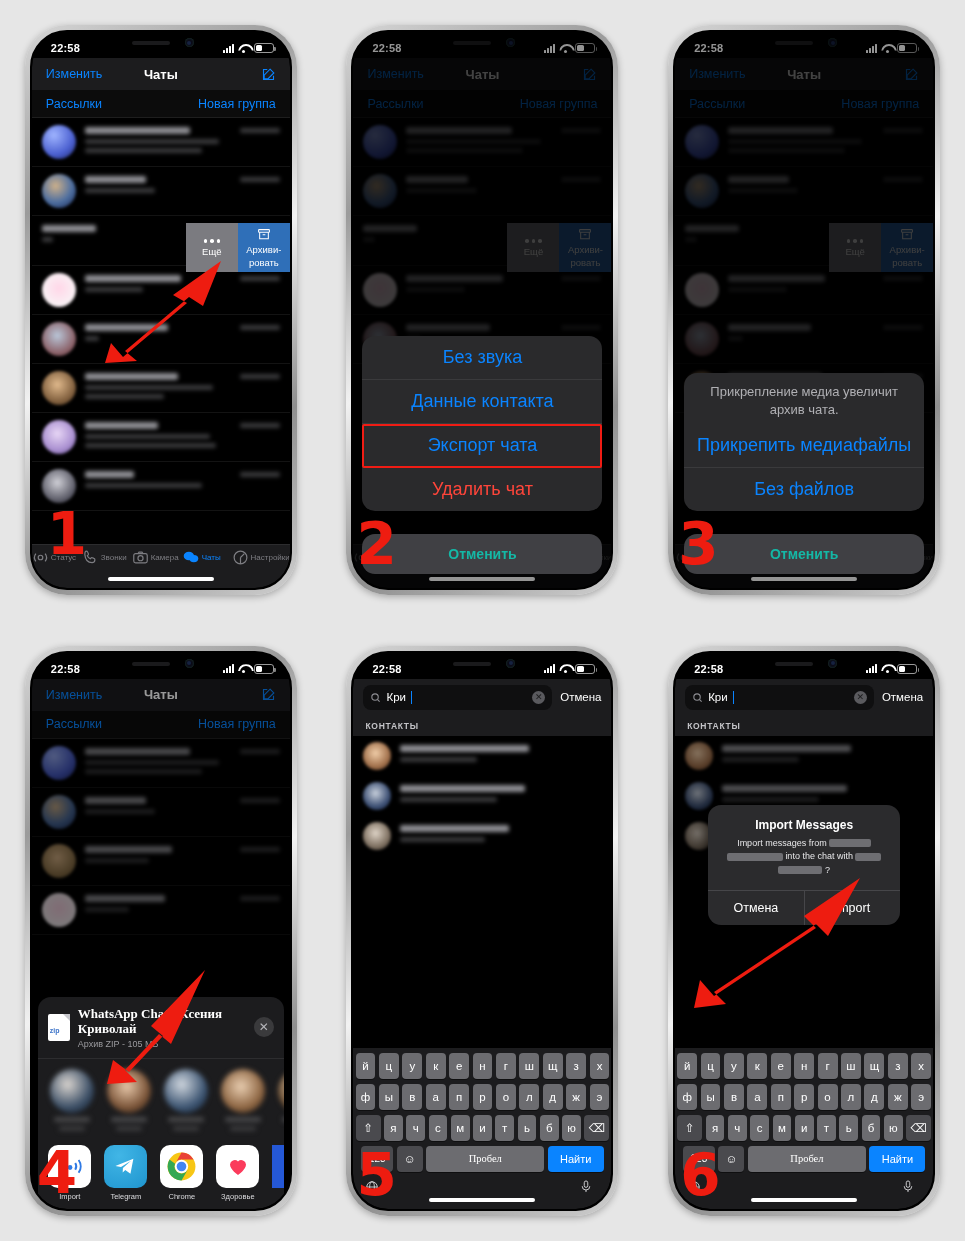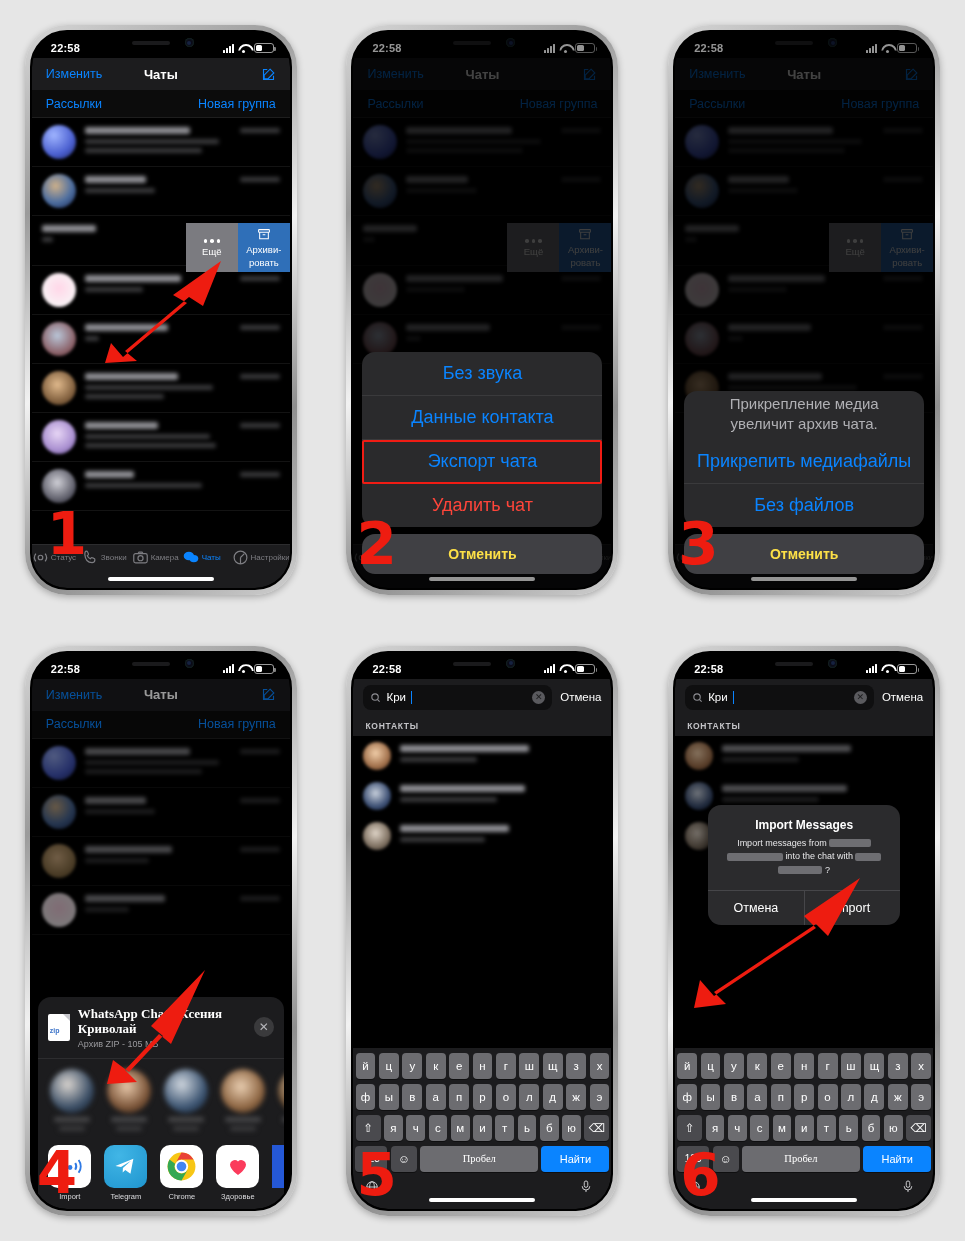--- a/index.html
+++ b/index.html
@@ -117,22 +117,22 @@
   .tab svg { display:block; }
 
   
   .dim { position:absolute; inset:0; background:rgba(0,0,0,.42); z-index:50; }
   .sheet { position:absolute; left:9px; right:9px; z-index:55; }
   .sheet-group { background:#2a2a2c; border-radius:13px; overflow:hidden; }
   .sheet-item { text-align:center; padding:11px 6px; font-size:18px; color:#0a84ff; border-bottom:.5px solid #3a3a3c; }
   .sheet-item:last-child { border-bottom:none; }
   .sheet-item.destructive { color:#ff453a; }
   .sheet-item.highlight { outline:2.5px solid #f01c14; outline-offset:-2px; border-radius:2px; position:relative; z-index:3;}
-  .sheet-note { text-align:center; padding:3px 14px 6px; font-size:15px; color:#b0b0b4; line-height:1.35; }
-  .sheet-cancel { margin-top:7px; background:#404044; border-radius:13px; text-align:center; padding:12px; font-size:14px; font-weight:bold; color:#fde047; }
+  .sheet-note { text-align:center; padding:10px 14px 6px; font-size:13px; color:#b0b0b4; line-height:1.35; }
+  .sheet-cancel { margin-top:23px; background:#404044; border-radius:13px; text-align:center; padding:12px; font-size:14px; font-weight:bold; color:#14b8a6; }
 
   
   .alert {
     position:absolute; z-index:56; left:50%; transform:translateX(-50%);
     width:192px; background:#2b2b2d; border-radius:13px; overflow:hidden; color:#fff;
     box-shadow:0 4px 18px rgba(0,0,0,.5);
   }
   .alert-t { text-align:center; font-size:12px; font-weight:bold; padding:13px 12px 5px; }
   .alert-m { text-align:center; font-size:9px; line-height:1.5; padding:0 12px 13px; color:#e6e6e8; }
   .alert-btns { display:flex; border-top:.5px solid #464649; }
@@ -180,21 +180,21 @@
   .keyboard { position:absolute; left:0;right:0; bottom:0; background:#1c1c1e; padding:5px 2px 0; z-index:25; }
   .kb-row { display:flex; justify-content:center; gap:3.5px; margin-bottom:5px; }
   .key { background:#6c6c70; border-radius:4px; color:#fff; font-size:11.5px;
          height:26px; width:22.5px; display:flex; align-items:center; justify-content:center;
          box-shadow:0 1px 0 rgba(0,0,0,.45); }
   .key.dark { background:#4a4a4e; }
   .key.wide { width:30px; }
   .key.space { flex:1; max-width:118px; font-size:10.5px;font-family:Liberation Serif, serif; }
   .key.num { width:32px; font-size:10px; background:#4a4a4e; }
   .key.emoji { width:26px; background:#4a4a4e; }
-  .key.go { background:#0a84ff; width:68px; font-size:11px; }
+  .key.go { background:#0a84ff; width:56px; font-size:11px; }
   .kb-bottom { height:32px; position:relative; }
   .globe { position:absolute; left:10px; top:3px; color:#d5d5d8; }
   .mic { position:absolute; right:16px; top:1px; color:#d5d5d8; }
 
   
   .stepnum { position:absolute; z-index:90; color:#ee1c10; font-weight:bold; font-size:58px; line-height:1;
              font-family:"DejaVu Sans", sans-serif; }
   .arrow { position:absolute; z-index:88; pointer-events:none; }
 </style>
 </head>

